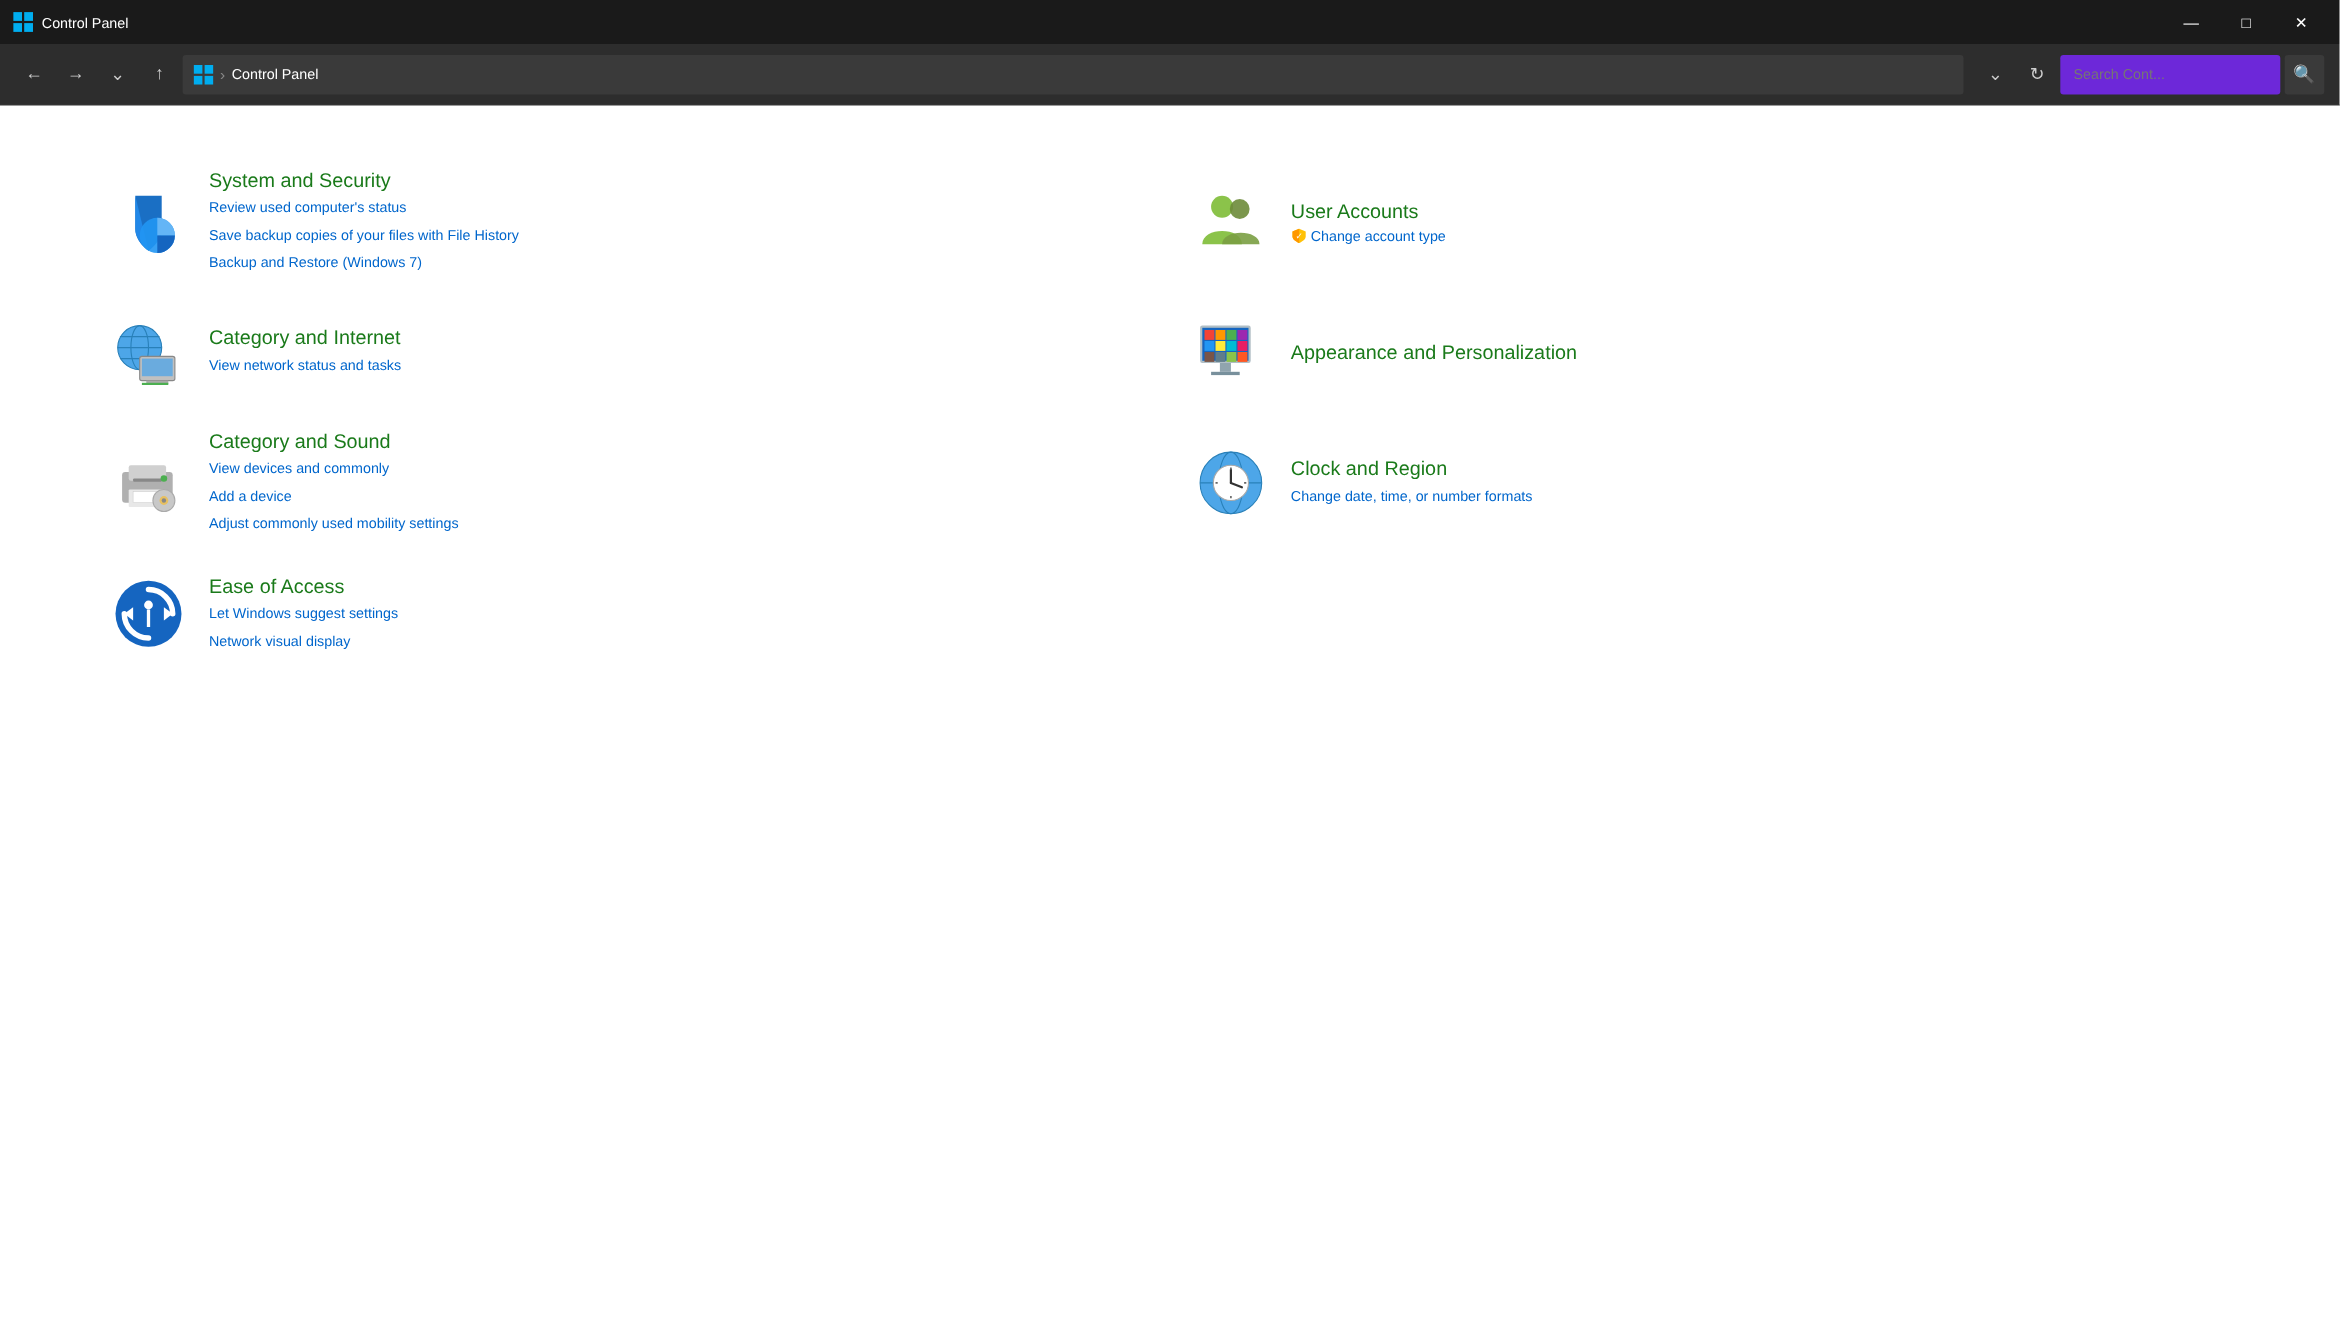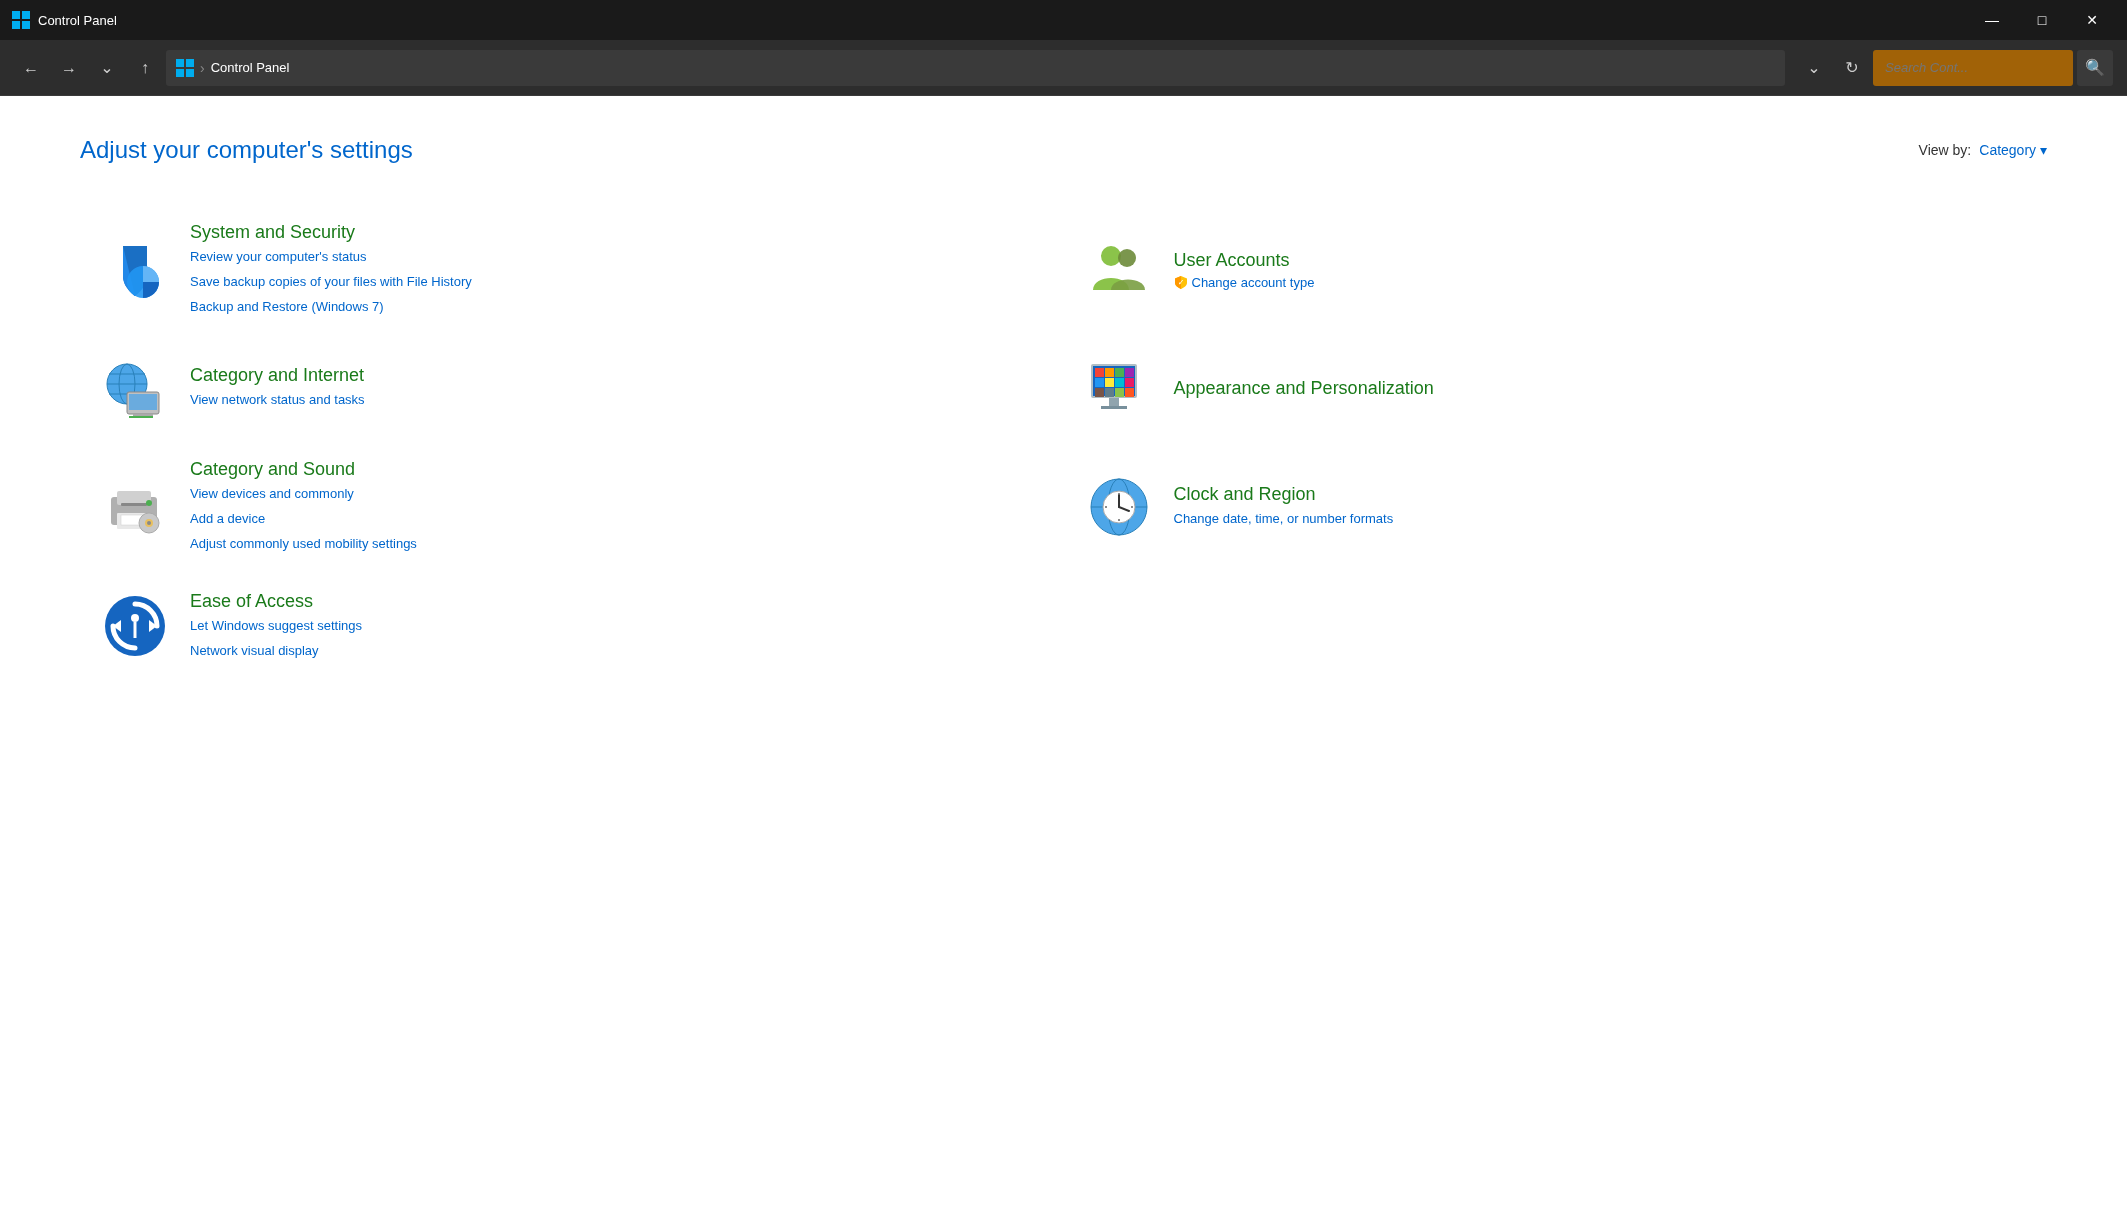--- a/index.html
+++ b/index.html
@@ -69,29 +69,28 @@
     }
     .breadcrumb-icon {
       width: 18px; height: 18px;
     }
     .breadcrumb-sep { color: #888; font-size: 14px; }
     .breadcrumb-text { color: #fff; font-size: 13px; }
     .nav-right {
       display: flex; align-items: center; gap: 4px; margin-left: 8px;
     }
     .search-box {
-      background: #a16207;
+      background: #6d28d9;
       border: none;
       color: #ccc;
       height: 36px;
       padding: 0 12px;
       font-size: 13px;
       border-radius: 3px;
       width: 200px;
-      font-style: italic;
     }
     .search-btn {
       width: 36px; height: 36px;
       background: #3a3a3a;
       border: none;
       color: #ccc;
       cursor: pointer;
       border-radius: 3px;
       font-size: 16px;
       display: flex; align-items: center; justify-content: center;
@@ -218,45 +217,38 @@
   </div>
   <div class="nav-right">
     <button class="nav-btn">⌄</button>
     <button class="nav-btn">↻</button>
     <input class="search-box" type="text" placeholder="Search Cont..." style="">
     <button class="search-btn">🔍</button>
   </div>
 </div>
 
 <div class="content">
-  <div class="header-row">
-    <h1 class="page-title">Adjust your computer's settings</h1>
-    <div class="view-by">
-      <span class="view-by-label">View by:</span>
-      <span class="view-by-value">Category ▾</span>
-    </div>
-  </div>
 
   <div class="categories-grid">
 
     <div class="category-item">
       <div class="category-icon">
         <svg width="64" height="64" viewBox="0 0 64 64">
 
           <path d="M20 8 L20 38 C20 50 32 58 32 58 C32 58 44 50 44 38 L44 8 Z" fill="#1a6fc4"></path>
           <path d="M20 8 L20 38 C20 50 32 58 32 58" fill="#2288e8"></path>
 
           <circle cx="40" cy="44" r="16" fill="#2196f3" opacity="0.9"></circle>
           <path d="M40 44 L40 28 A16 16 0 0 1 56 44 Z" fill="#64b5f6"></path>
           <path d="M40 44 L56 44 A16 16 0 0 1 40 60 Z" fill="#1565c0"></path>
         </svg>
       </div>
       <div class="category-content">
         <a class="category-title">System and Security</a>
-        <a class="category-link">Review your computer's status</a>
+        <a class="category-link">Review used computer's status</a>
         <a class="category-link">Save backup copies of your files with File History</a>
         <a class="category-link">Backup and Restore (Windows 7)</a>
       </div>
     </div>
 
     <div class="category-item">
       <div class="category-icon">
         <svg width="64" height="64" viewBox="0 0 64 64">
 
           <circle cx="24" cy="18" r="10" fill="#8bc34a"></circle>

